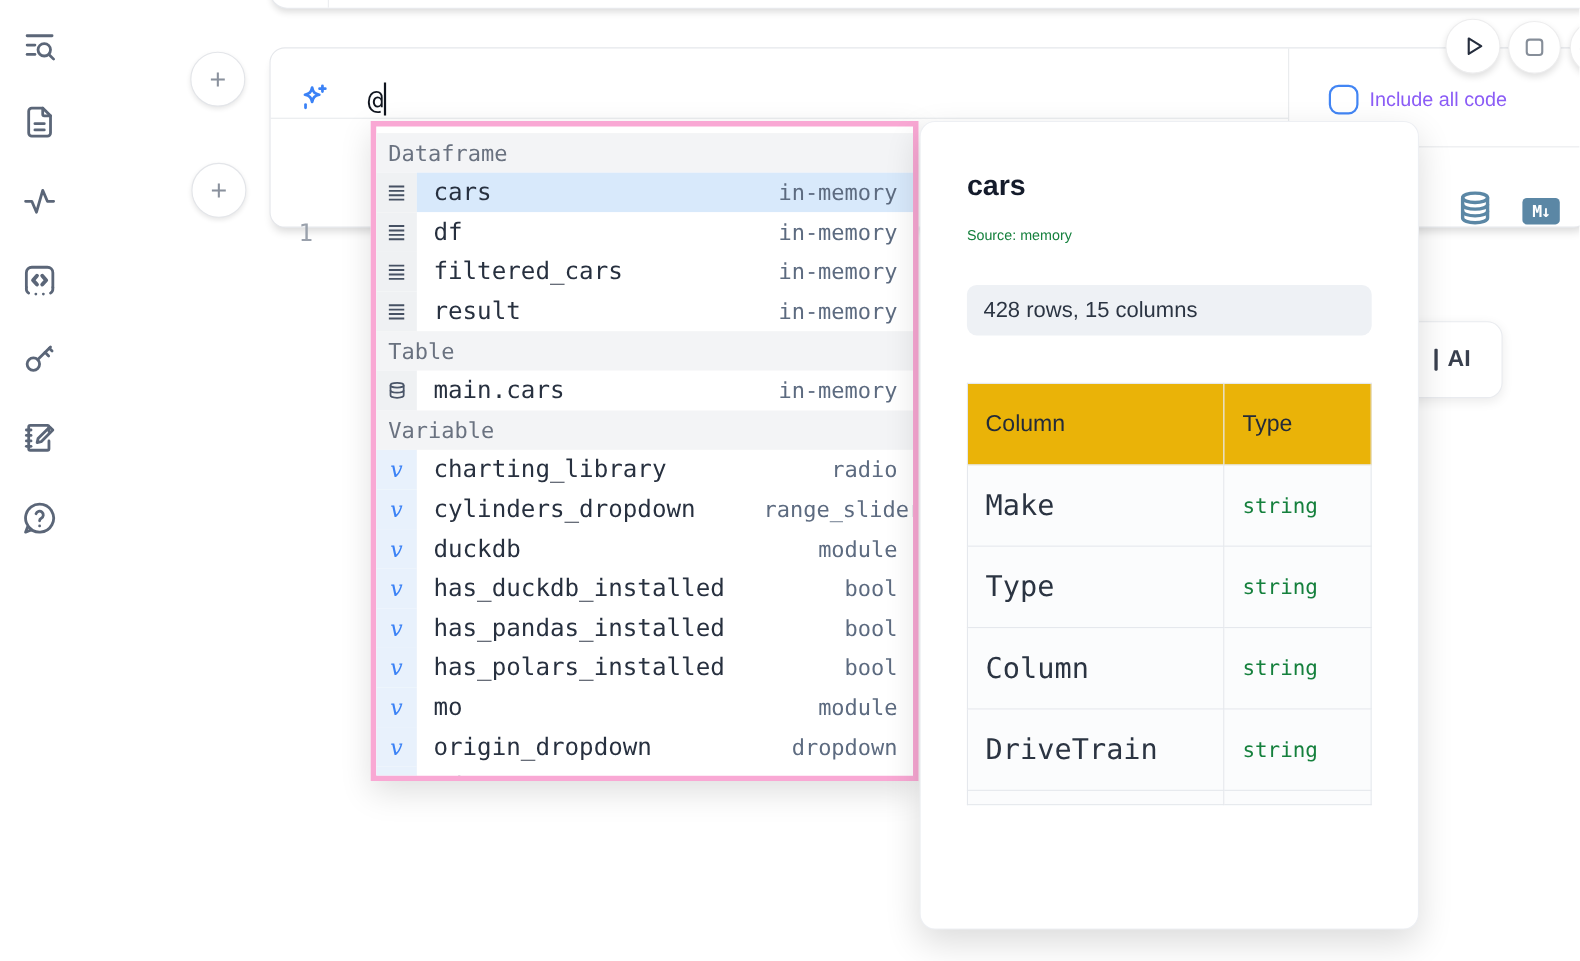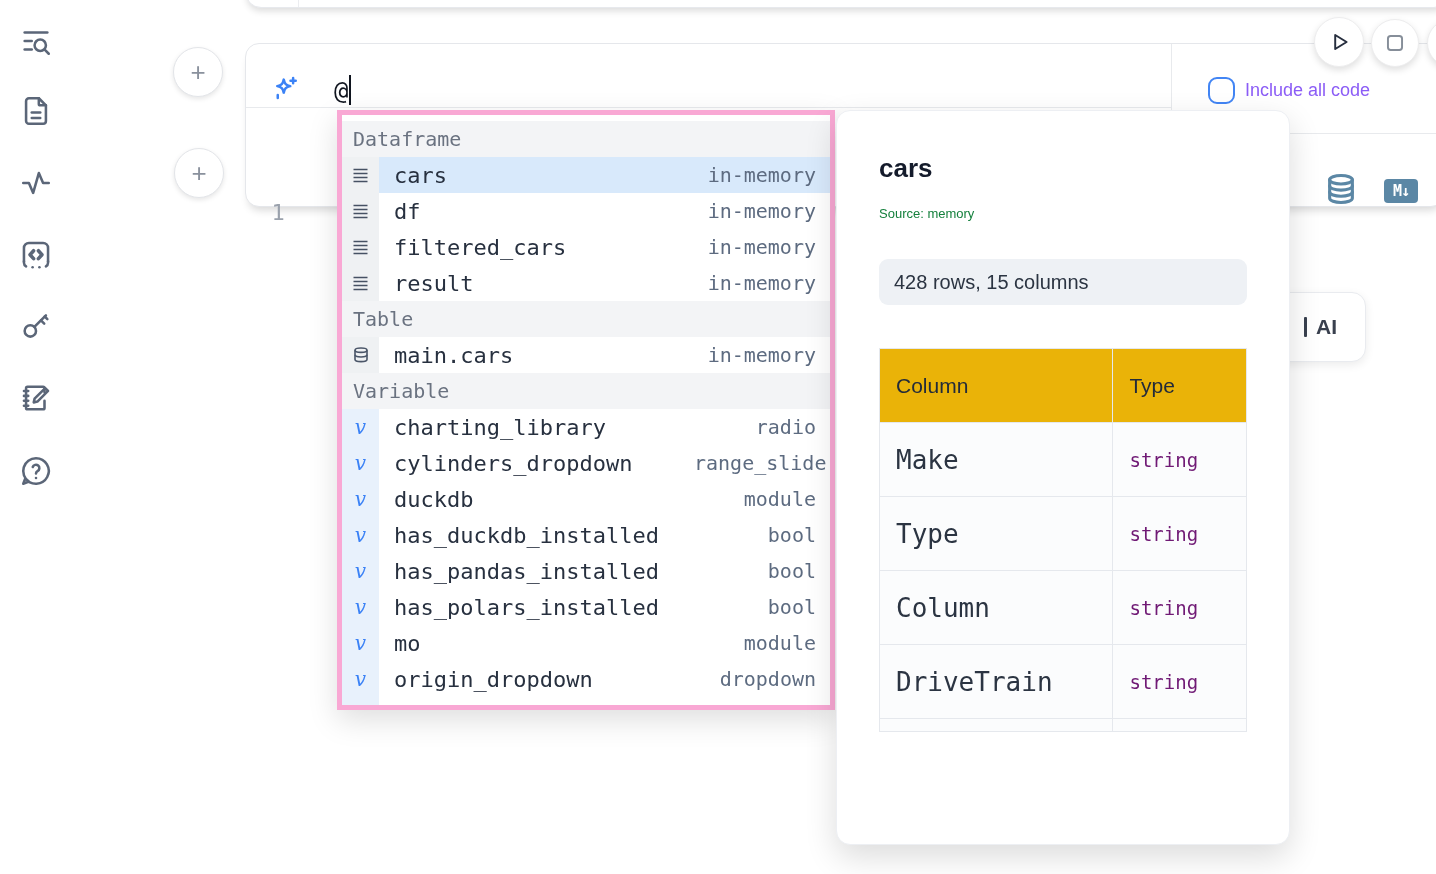--- a/index.html
+++ b/index.html
@@ -104,21 +104,21 @@
     font-size:20px; color:#2b3442;
   }
   .ptable { position:absolute; left:42px; top:237px; width:368px; border-collapse:collapse; }
   .ptable th, .ptable td { border:1px solid #e5e8ed; }
   .ptable th {
     height:74px; background:#eab308; text-align:left; padding-left:16px;
     font-weight:normal; font-size:21px; color:#232b3a;
   }
   .ptable td { height:74px; background:#fbfcfd; padding-left:16px; }
   .ptable .col-name { font-family:"DejaVu Sans Mono", monospace; font-size:26px; color:#2b3442; }
-  .ptable .col-type { font-family:"DejaVu Sans Mono", monospace; font-size:19px; color:#701a75; }
+  .ptable .col-type { font-family:"DejaVu Sans Mono", monospace; font-size:19px; color:#15803d; }
   .ptable col.c1 { width:234px; }
   .ptable col.c2 { width:134px; }
   .ptable tr.sliver td { height:13px; }
 
   
   .run-btn {
     position:absolute; border-radius:50%; background:#fff; z-index:6;
     border:1px solid #ededee; box-shadow:0 3px 7px rgba(0,0,0,.13);
     display:flex; align-items:center; justify-content:center; cursor:pointer;
   }

